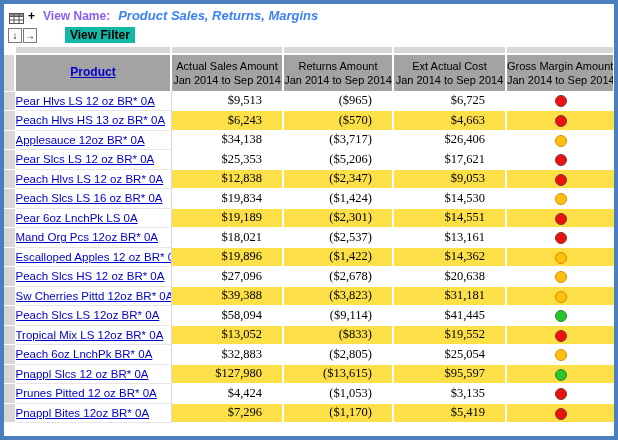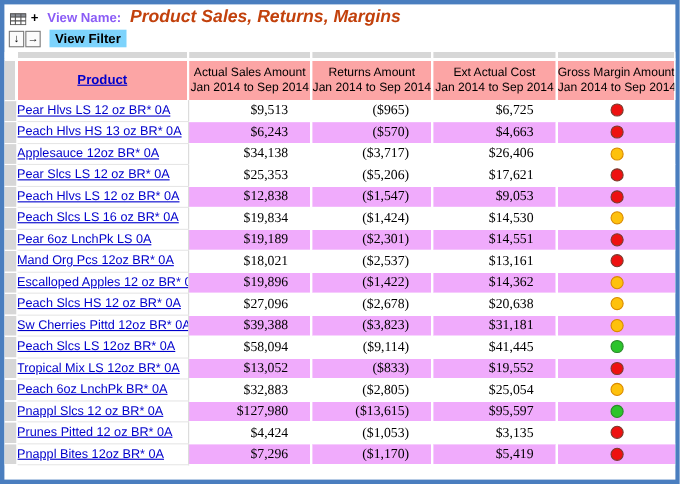--- a/index.html
+++ b/index.html
@@ -13,63 +13,63 @@
     position:relative;
   }
   
   .titlebar {
     height:20px; display:flex; align-items:center;
     padding-left:5px; padding-top:3px; gap:4px;
   }
   .grid-icon { width:15px; height:11px; display:inline-block; }
   .plus-glyph { font-weight:bold; font-size:12px; color:#000; line-height:1; margin-right:4px; }
   .viewname-label { color:#8b5cf6; font-weight:bold; font-size:12px; }
-  .viewname-value { color:#c2410c; font-weight:bold; font-style:italic; font-size:16px; margin-left:4px; }
+  .viewname-value { color:#3b82f6; font-weight:bold; font-style:italic; font-size:13px; margin-left:4px; }
   
   .toolbar {
     height:18px; display:flex; align-items:center;
     padding-left:4px; margin-top:2px; margin-bottom:3px;
   }
   .arrow-btn {
     width:14px; height:15px; border:1px solid #7a7a7a; background:#fbfbfb;
     font-size:10px; line-height:13px; text-align:center; color:#000;
     display:inline-block; cursor:default;
   }
   .arrow-btn + .arrow-btn { margin-left:1px; }
   .view-filter {
-    margin-left:8px; background:#7dd3fc; padding:1px 5px;
+    margin-left:28px; background:#14b8a6; padding:1px 5px;
     font-weight:bold; font-size:12px; color:#000;
   }
   
   table.grid { border-collapse:collapse; table-layout:fixed; width:610px; }
   .grid td, .grid th { overflow:hidden; white-space:nowrap; }
   tr.stripRow td { height:7px; background:#d7d7d7; border-right:2px solid #fff; border-bottom:2px solid #fff; }
   tr.stripRow td.rowhdr { background:#fff; }
   tr.hdrRow th {
-    height:37px; background:#fca5a5; border-right:2px solid #fff;
+    height:37px; background:#a3a3a3; border-right:2px solid #fff;
     font-size:11px; font-weight:normal; color:#000; text-align:center;
     line-height:1.3; vertical-align:middle;
   }
   tr.hdrRow th.rowhdr { background:#d7d7d7; border-bottom:1px solid #fff; }
   .product-hdr-link { color:#0000cc; font-weight:bold; font-size:12px; text-decoration:underline; cursor:pointer; }
   tbody td { height:19.5px; }
   td.rowhdr { background:#d7d7d7; border-right:1px solid #fff; border-bottom:1px solid #fff; }
   td.product {
     background:#fff; text-align:left; padding-left:0;
     border-right:1px solid #d9d9d9; border-bottom:1px solid #e6e6e6;
     font-size:11.5px;
   }
   td.product a { color:#0000cc; text-decoration:underline; cursor:pointer; }
   td.num {
     font-family:"Liberation Serif", serif; font-size:12.5px; color:#000;
     text-align:right; padding-right:20px; border-bottom:1px solid #fff;
     border-right:2px solid #fff;
   }
   td.status { text-align:center; border-bottom:1px solid #fff; }
-  tr.alt td.num, tr.alt td.status { background:#f0abfc; }
+  tr.alt td.num, tr.alt td.status { background:#fde047; }
   .dot {
     display:inline-block; width:12px; height:12px; border-radius:50%;
     vertical-align:middle;
   }
 </style>
 </head>
 <body>
 
 <div class="window">
 
@@ -165,21 +165,21 @@
           <td class="product"><a>Pear Slcs LS 12 oz BR* 0A</a></td>
           <td class="num">$25,353</td>
           <td class="num">($5,206)</td>
           <td class="num">$17,621</td>
           <td class="status"><span class="dot" style="background: rgb(238, 17, 17); border: 1px solid rgb(122, 59, 46);"></span></td>
         </tr>
         <tr class="alt">
           <td class="rowhdr"></td>
           <td class="product"><a>Peach Hlvs LS 12 oz BR* 0A</a></td>
           <td class="num">$12,838</td>
-          <td class="num">($1,547)</td>
+          <td class="num">($2,347)</td>
           <td class="num">$9,053</td>
           <td class="status"><span class="dot" style="background: rgb(238, 17, 17); border: 1px solid rgb(122, 59, 46);"></span></td>
         </tr>
         <tr class="">
           <td class="rowhdr"></td>
           <td class="product"><a>Peach Slcs LS 16 oz BR* 0A</a></td>
           <td class="num">$19,834</td>
           <td class="num">($1,424)</td>
           <td class="num">$14,530</td>
           <td class="status"><span class="dot" style="background: rgb(254, 193, 13); border: 1px solid rgb(217, 138, 0);"></span></td>

